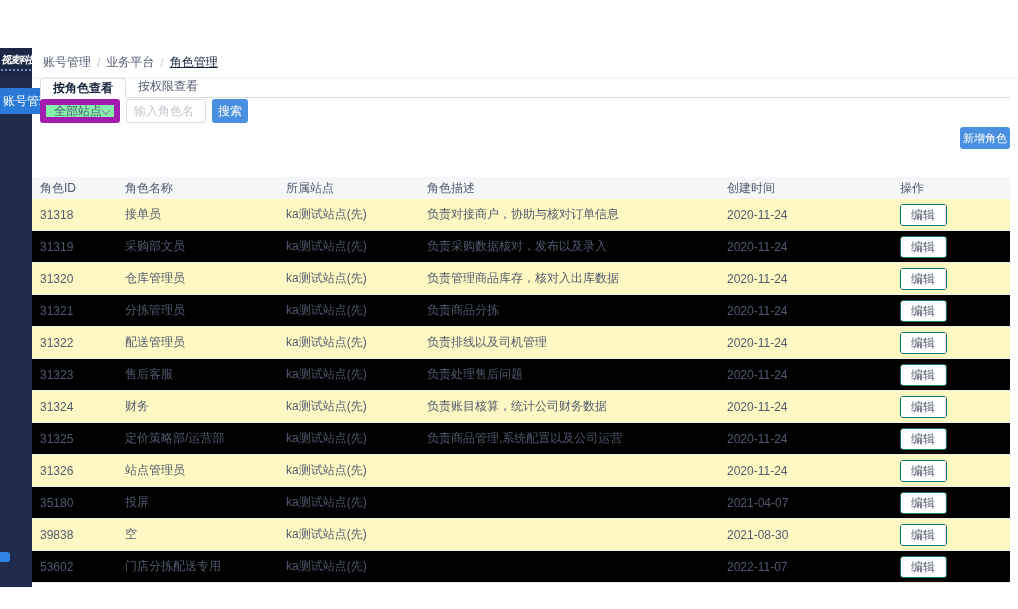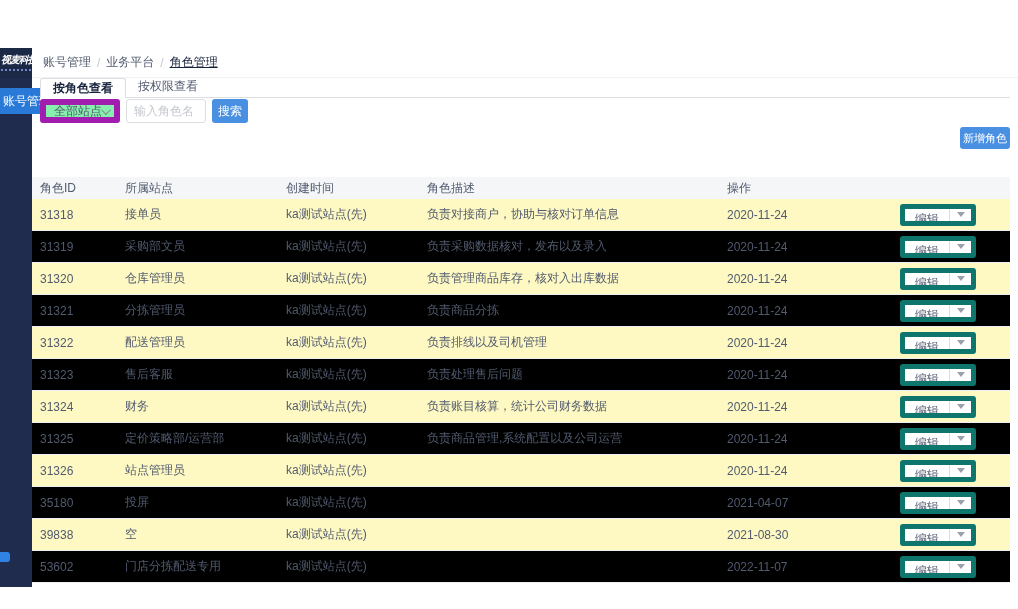--- a/index.html
+++ b/index.html
@@ -47,22 +47,22 @@
   .add-role-btn { left:960px; top:127px; width:50px; height:22px; font-size:11px; }
 
   
   .table { left:32px; top:148px; width:978px;margin-top:29px; }
   .tr, .thead { display:grid; grid-template-columns:85px 161px 141px 300px 173px 1fr; align-items:center; }
   .thead { height:22px; background:#f5f6f8; color:#515a6e; }
   .th, .td { padding-left:8px; white-space:nowrap; overflow:hidden; }
   .tr { height:32px; background:#fef9c3; border-bottom:1px solid #ebeef2; color:#515a6e; }
   .tr.striped { background:#000000; }
 
-  .split-btn { display:inline-flex; height:22px; border:5px solid #0f766e; border-radius:3px;
-               background:#fff; overflow:hidden; vertical-align:middle; }
+  .split-btn { display:inline-flex; height:22px; border:1px solid #0f766e; border-radius:3px;
+               background:#fff; overflow:hidden; vertical-align:middle;flex-direction:column; }
   .edit-part { padding:0 10px; line-height:20px; font-size:12px; color:#515a6e; background:#fff;
                border:none; border-right:1px solid #dcdee2; cursor:pointer; font-family:inherit; }
   .caret-part { width:21px; background:#fff; border:none; display:flex; align-items:center;
                 justify-content:center; cursor:pointer; }
   .caret-down { width:0; height:0; border-left:4px solid transparent; border-right:4px solid transparent;
                 border-top:5px solid #9aa0ab; }
 </style>
 </head>
 <body>
 
@@ -91,23 +91,24 @@
   <span class="val">全部站点</span>
   <span class="chevron"></span>
 </div>
 <input class="abs role-input" placeholder="输入角色名" style="">
 <button class="abs btn-blue search-btn">搜索</button>
 <button class="abs btn-blue add-role-btn">新增角色</button>
 
 <div class="abs table">
   <div class="thead">
     <div class="th">角色ID</div>
+    <div class="th">角色名称</div>
     <div class="th">所属站点</div>
+    <div class="th">角色描述</div>
     <div class="th">创建时间</div>
-    <div class="th">角色描述</div>
     <div class="th">操作</div>
   </div>
   <div>
   <div class="tr">
     <div class="td">31318</div>
     <div class="td">接单员</div>
     <div class="td">ka测试站点(先)</div>
     <div class="td">负责对接商户，协助与核对订单信息</div>
     <div class="td">2020-11-24</div>
     <div class="td">

